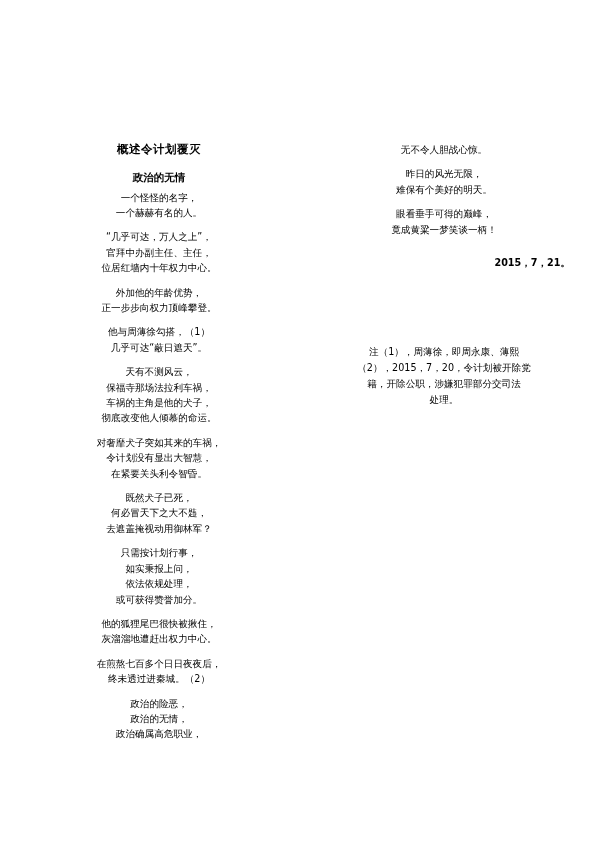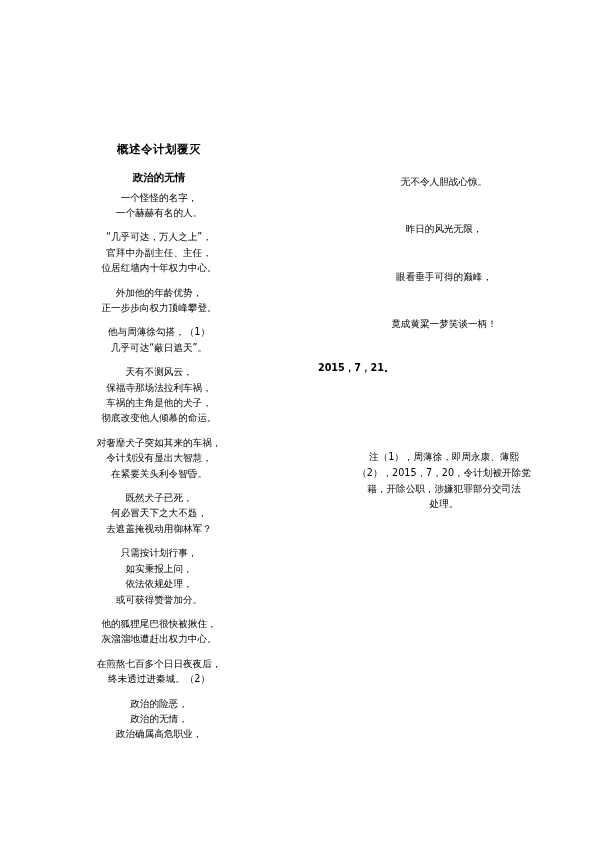--- a/index.html
+++ b/index.html
@@ -64,28 +64,27 @@
     font-size: 9.6px;
     line-height: 15.4px;
     text-align: center;
     white-space: nowrap;
     font-weight: normal;
   }
   .right-block .line {
     font-size: 9.6px;
     line-height: 15.4px;
     text-align: center;
-    margin-top: 32px;
   }
   .date {
     font-size: 9.6px;
     font-weight: bold;
-    text-align: left;
+    text-align: right;
     line-height: 15.4px;
-    margin-top: 28px;
+    margin-top: 18px;
   }
   .notes {
     margin-top: 74px;
   }
   .notes .note-line {
     font-size: 9.6px;
     line-height: 15.8px;
     text-align: center;
   }
 </style>
@@ -163,20 +162,21 @@
       </div>
     </div>
 
     <div class="col col-right">
       <div class="right-block">
         <div class="stanza">
           <div class="line">无不令人胆战心惊。</div>
         </div>
         <div class="stanza">
           <div class="line">昨日的风光无限，</div>
+          <div class="line">难保有个美好的明天。</div>
         </div>
         <div class="stanza">
           <div class="line">眼看垂手可得的巅峰，</div>
           <div class="line">竟成黄粱一梦笑谈一柄！</div>
         </div>
       </div>
 
       <div class="date">2015，7，21。</div>
 
       <div class="notes">

